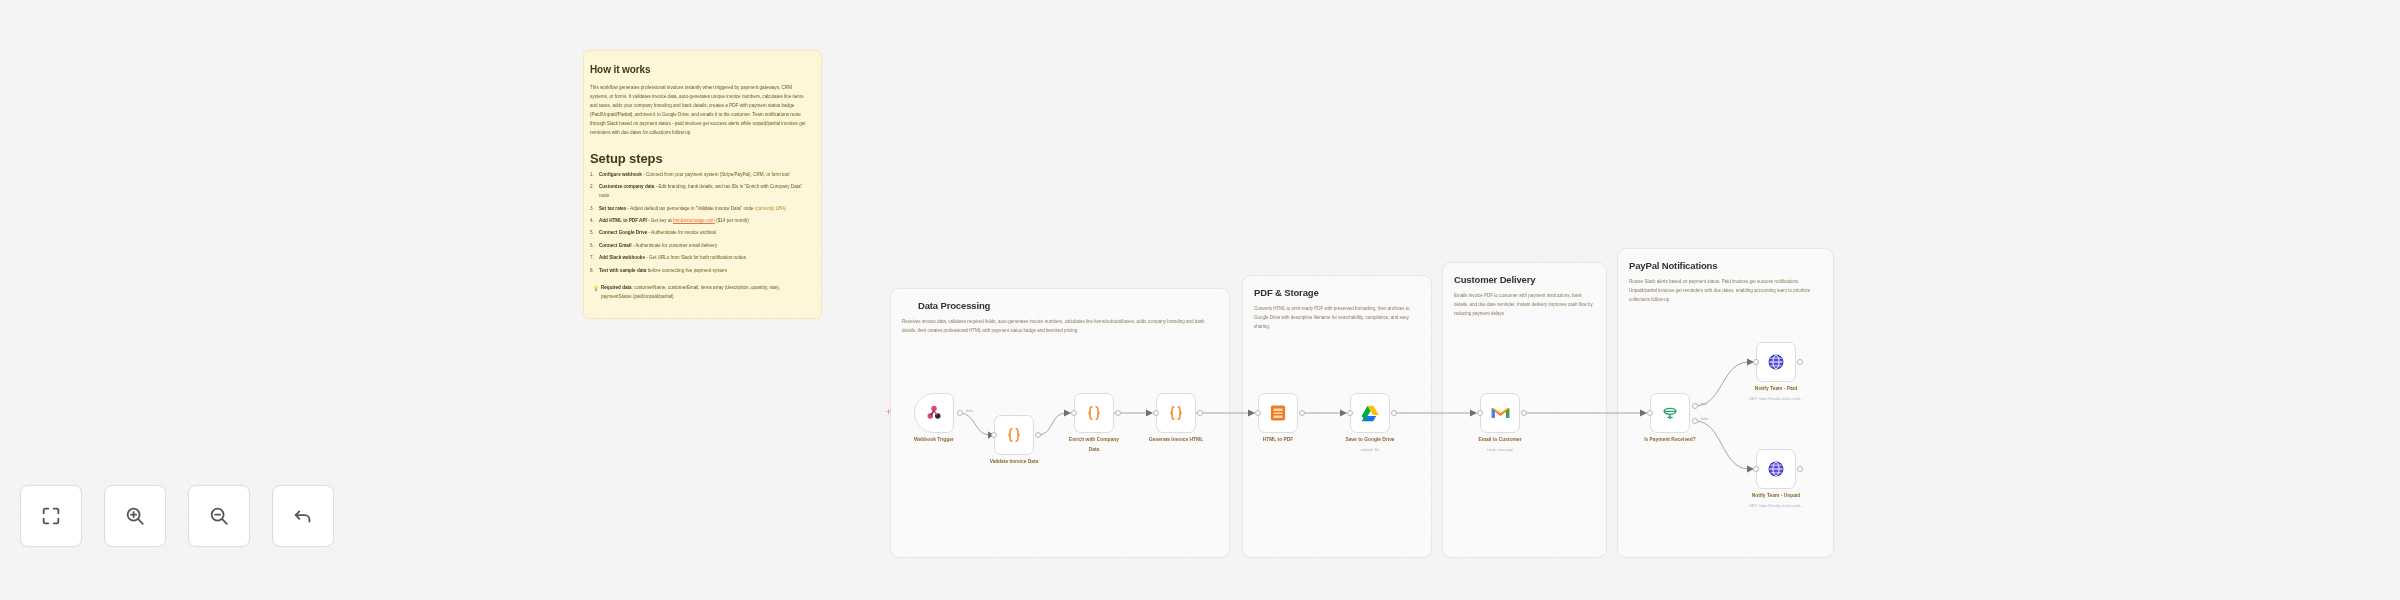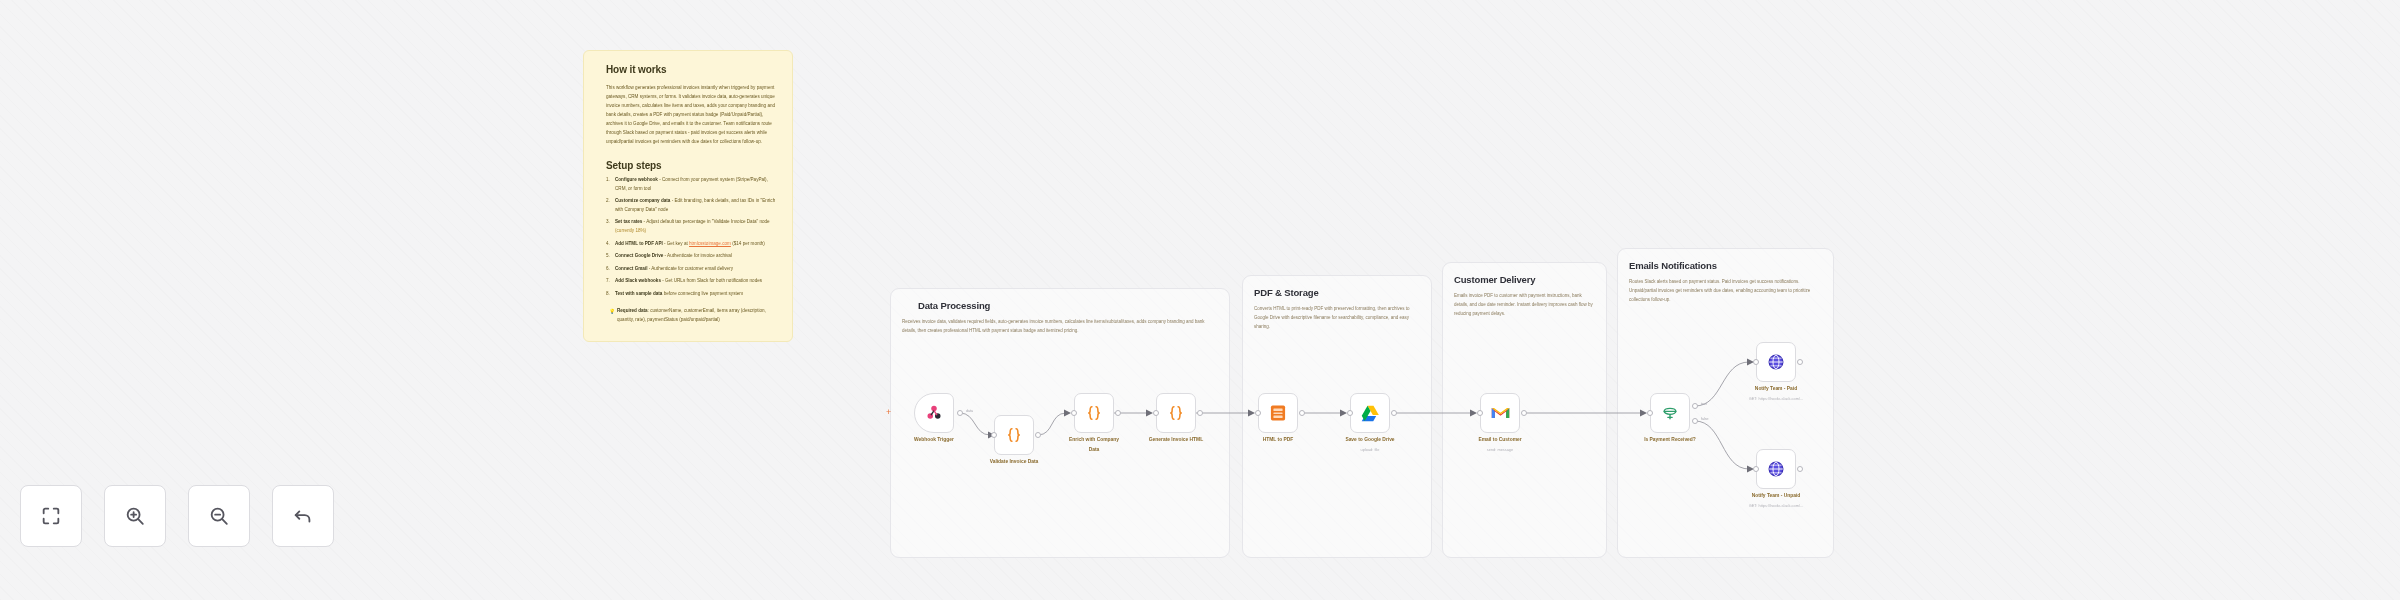--- a/index.html
+++ b/index.html
@@ -46,43 +46,43 @@
     justify-content: center;
     cursor: pointer;
   }
   .tool-btn svg { display: block; }
 
   
   .info-panel {
     position: absolute;
     left: 583px;
     top: 50px;
-    width: 210px;
+    width: 239px;
     background: #fdf6d8;
     border: 1px solid #f3e9b8;
     border-radius: 6px;
-    padding: 13px 14px 16px 22px;
+    padding: 13px 14px 16px 6px;
     color: #5c4a14;
   }
   .info-h1 {
     font-size: 10px;
     font-weight: bold;
     color: #3f3a1c;
     margin-bottom: 9px;
     letter-spacing: -0.1px;
   }
   .info-p {
     font-size: 4.6px;
     line-height: 1.95;
     color: #6b5a22;
     margin-bottom: 13px;
     text-align: left;
   }
   .info-h2 {
-    font-size: 10px;
+    font-size: 13px;
     font-weight: bold;
     color: #3f3a1c;
     margin-bottom: 5px;
     letter-spacing: -0.1px;
   }
   .steps {
     list-style: none;
     counter-reset: stepc;
   }
   .steps li {
@@ -322,21 +322,21 @@
 
     <div class="group-title" style="left:28px; top:30px;">Data Processing</div>
     <div class="group-desc" style="left:12px; top:48px; width:316px;">Receives invoice data, validates required fields, auto-generates invoice numbers, calculates line items/subtotal/taxes, adds company branding and bank details, then creates professional HTML with payment status badge and itemized pricing.</div>
 
     <div class="group-title" style="left:364px; top:17px;">PDF &amp; Storage</div>
     <div class="group-desc" style="left:364px; top:35px; width:160px;">Converts HTML to print-ready PDF with preserved formatting, then archives to Google Drive with descriptive filename for searchability, compliance, and easy sharing.</div>
 
     <div class="group-title" style="left:564px; top:4px;">Customer Delivery</div>
     <div class="group-desc" style="left:564px; top:22px; width:140px;">Emails invoice PDF to customer with payment instructions, bank details, and due date reminder. Instant delivery improves cash flow by reducing payment delays.</div>
 
-    <div class="group-title" style="left:739px; top:-10px;">Emails Notifications</div>
+    <div class="group-title" style="left:739px; top:-10px;">PayPal Notifications</div>
     <div class="group-desc" style="left:739px; top:8px; width:192px;">Routes Slack alerts based on payment status. Paid invoices get success notifications. Unpaid/partial invoices get reminders with due dates, enabling accounting team to prioritize collections follow-up.</div>
 
     <svg class="wires">
       <path d="M 70 143 C 86 143 84 165 100 165"></path>
       <polygon points="98,161.5 105,165 98,168.5"></polygon>
 
       <path d="M 148 165 C 164 165 160 143 176 143"></path>
       <polygon points="174,139.5 181,143 174,146.5"></polygon>
 
       <path d="M 224 143 L 258 143"></path>

